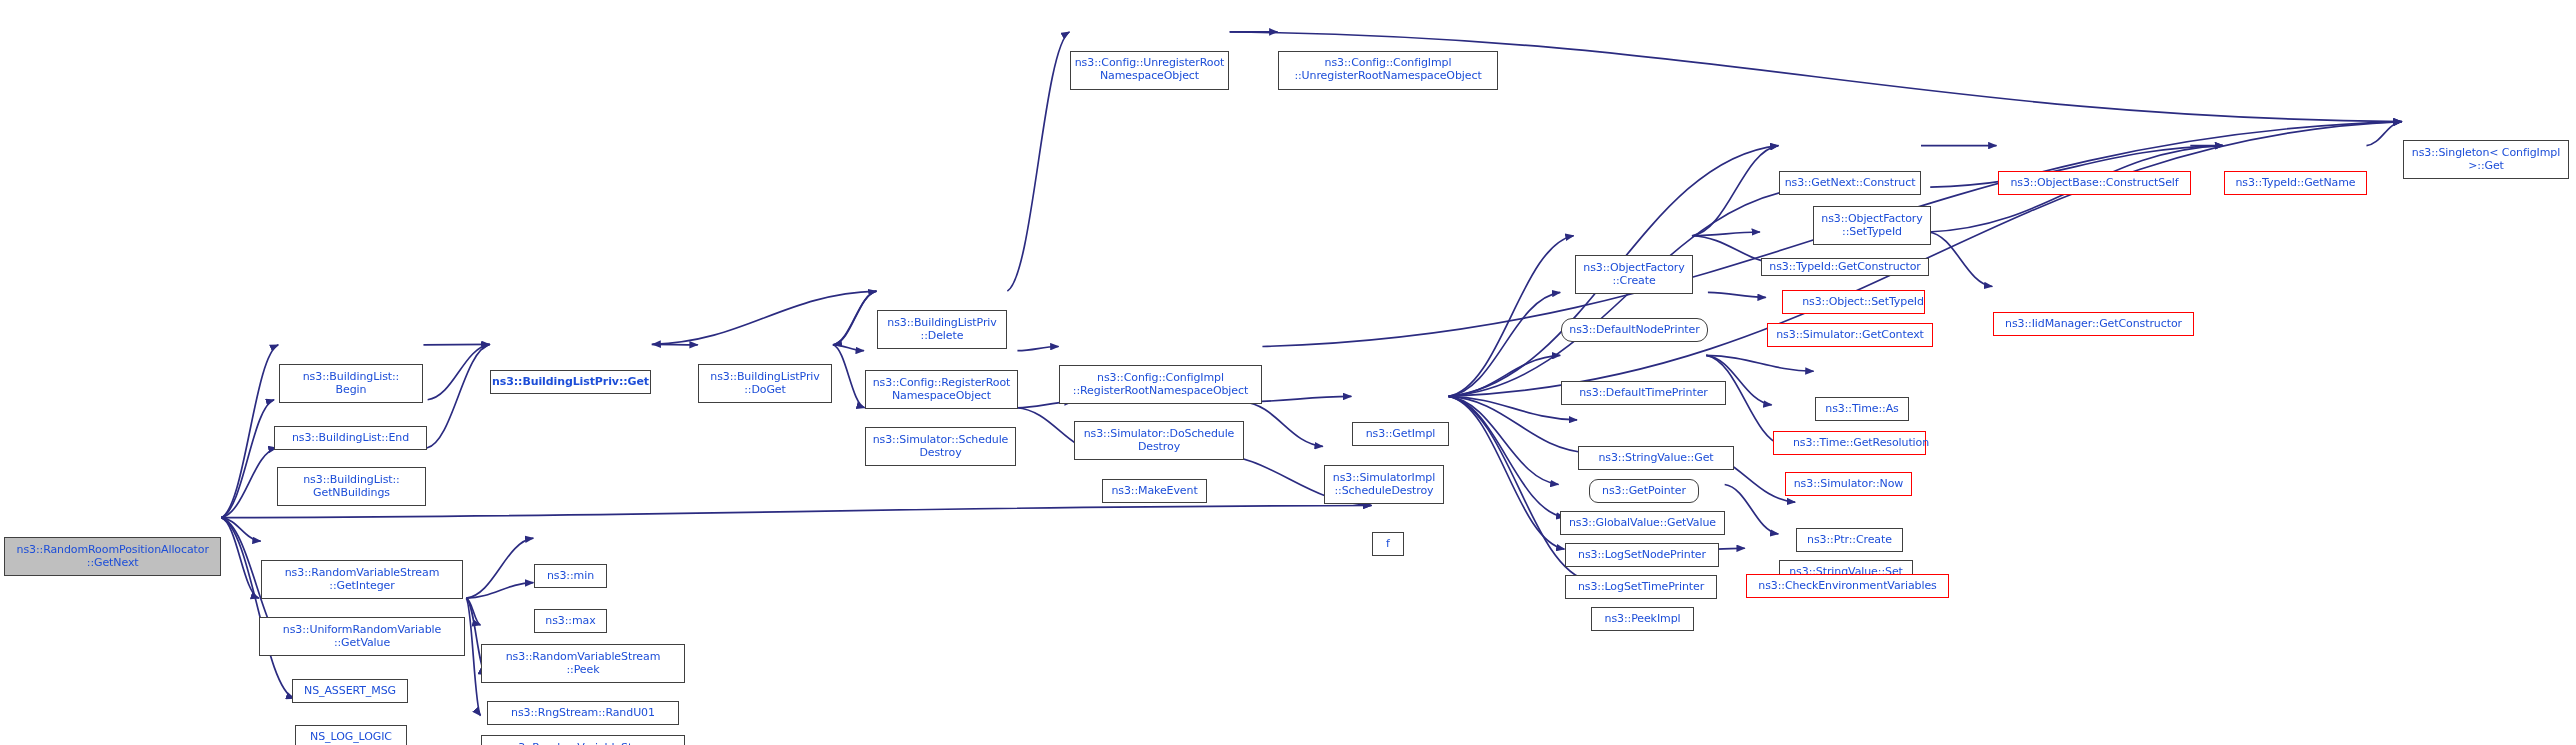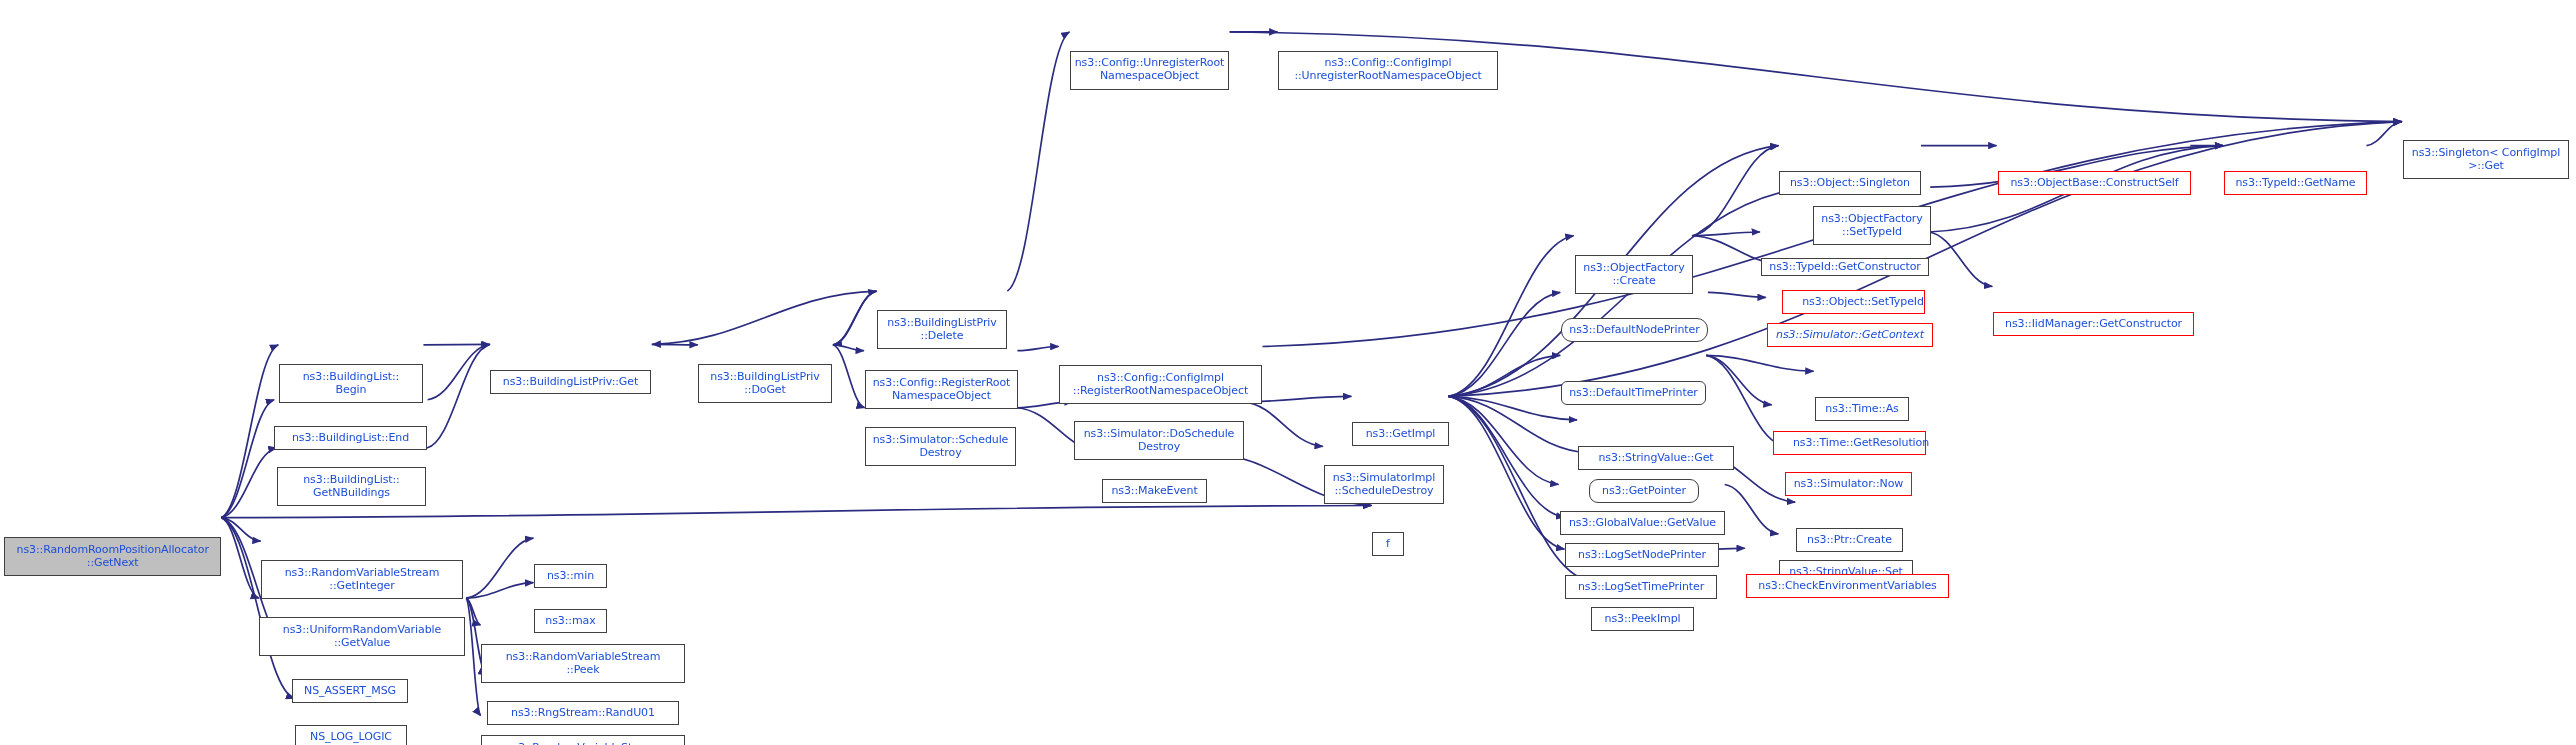--- a/index.html
+++ b/index.html
@@ -112,21 +112,21 @@
 Begin</div>
       <div class="node" style="left: 274px; top: 388px; width: 153px; height: 24px;">ns3::BuildingList::End</div>
       <div class="node" style="left: 277px; top: 429px; width: 149px; height: 39px;">ns3::BuildingList::
 GetNBuildings</div>
       <div class="node" style="left: 261px; top: 522px; width: 202px; height: 39px;">ns3::RandomVariableStream
 ::GetInteger</div>
       <div class="node" style="left: 259px; top: 579px; width: 206px; height: 39px;">ns3::UniformRandomVariable
 ::GetValue</div>
       <div class="node" style="left: 292px; top: 641px; width: 116px; height: 24px;">NS_ASSERT_MSG</div>
       <div class="node" style="left: 295px; top: 687px; width: 112px; height: 24px;">NS_LOG_LOGIC</div>
-      <div class="node" style="left: 490px; top: 332px; width: 161px; height: 24px;">ns3::BuildingListPriv::Get</div>
+      <div class="node" style="left: 490px; top: 332px; width: 161px; height: 24px; font-weight: bold;">ns3::BuildingListPriv::Get</div>
       <div class="node" style="left: 534px; top: 526px; width: 73px; height: 24px;">ns3::min</div>
       <div class="node" style="left: 534px; top: 571px; width: 73px; height: 24px;">ns3::max</div>
       <div class="node" style="left: 481px; top: 606px; width: 204px; height: 39px;">ns3::RandomVariableStream
 ::Peek</div>
       <div class="node" style="left: 487px; top: 663px; width: 192px; height: 24px;">ns3::RngStream::RandU01</div>
       <div class="node" style="left: 481px; top: 697px; width: 204px; height: 39px;">ns3::RandomVariableStream
 ::IsAntithetic</div>
       <div class="node" style="left: 698px; top: 326px; width: 134px; height: 39px;">ns3::BuildingListPriv
 ::DoGet</div>
       <div class="node" style="left: 877px; top: 272px; width: 130px; height: 39px;">ns3::BuildingListPriv
@@ -144,33 +144,33 @@
 NamespaceObject</div>
       <div class="node" style="left: 1278px; top: 12.6px; width: 220px; height: 39px;">ns3::Config::ConfigImpl
 ::UnregisterRootNamespaceObject</div>
       <div class="node" style="left: 1352px; top: 384px; width: 97px; height: 24px;">ns3::GetImpl</div>
       <div class="node" style="left: 1324px; top: 427px; width: 120px; height: 39px;">ns3::SimulatorImpl
 ::ScheduleDestroy</div>
       <div class="node" style="left: 1372px; top: 494px; width: 32px; height: 24px;">f</div>
       <div class="node" style="left: 1575px; top: 217px; width: 118px; height: 39px;">ns3::ObjectFactory
 ::Create</div>
       <div class="node" style="left: 1561px; top: 280px; width: 147px; height: 24px; border-radius: 11px;">ns3::DefaultNodePrinter</div>
-      <div class="node" style="left: 1561px; top: 343px; width: 145px; height: 24px; border-radius: 6px;">ns3::DefaultTimePrinter</div>
+      <div class="node" style="left: 1561px; top: 343px; width: 165px; height: 24px;">ns3::DefaultTimePrinter</div>
       <div class="node" style="left: 1578px; top: 408px; width: 156px; height: 24px;">ns3::StringValue::Get</div>
       <div class="node" style="left: 1589px; top: 441px; width: 110px; height: 24px; border-radius: 9px;">ns3::GetPointer</div>
       <div class="node" style="left: 1560px; top: 473px; width: 165px; height: 24px;">ns3::GlobalValue::GetValue</div>
       <div class="node" style="left: 1565px; top: 505px; width: 154px; height: 24px;">ns3::LogSetNodePrinter</div>
       <div class="node" style="left: 1565px; top: 537px; width: 152px; height: 24px;">ns3::LogSetTimePrinter</div>
       <div class="node" style="left: 1591px; top: 569px; width: 103px; height: 24px;">ns3::PeekImpl</div>
-      <div class="node" style="left: 1779px; top: 133px; width: 142px; height: 24px;">ns3::Object::Singleton</div>
+      <div class="node" style="left: 1779px; top: 133px; width: 142px; height: 24px;">ns3::GetNext::Construct</div>
       <div class="node" style="left: 1813px; top: 168px; width: 118px; height: 39px;">ns3::ObjectFactory
 ::SetTypeId</div>
       <div class="node" style="left: 1761px; top: 220px; width: 168px; height: 18px;">ns3::TypeId::GetConstructor</div>
       <div class="node red" style="left: 1782px; top: 252px; width: 143px; height: 24px; padding-left: 19px;">ns3::Object::SetTypeId</div>
-      <div class="node red" style="left: 1767px; top: 285px; width: 166px; height: 24px; font-style: italic;">ns3::Simulator::GetContext</div>
+      <div class="node red" style="left: 1767px; top: 285px; width: 166px; height: 24px;">ns3::Simulator::GetContext</div>
       <div class="node" style="left: 1815px; top: 359px; width: 94px; height: 24px;">ns3::Time::As</div>
       <div class="node red" style="left: 1773px; top: 393px; width: 153px; height: 24px; padding-left: 23px;">ns3::Time::GetResolution</div>
       <div class="node red" style="left: 1785px; top: 434px; width: 127px; height: 24px;">ns3::Simulator::Now</div>
       <div class="node" style="left: 1796px; top: 490px; width: 107px; height: 24px;">ns3::Ptr::Create</div>
       <div class="node" style="left: 1779px; top: 522px; width: 134px; height: 24px;">ns3::StringValue::Set</div>
       <div class="node red" style="left: 1746px; top: 536px; width: 203px; height: 24px;">ns3::CheckEnvironmentVariables</div>
       <div class="node red" style="left: 1998px; top: 133px; width: 193px; height: 24px;">ns3::ObjectBase::ConstructSelf</div>
       <div class="node red" style="left: 1993px; top: 274px; width: 201px; height: 24px;">ns3::IidManager::GetConstructor</div>
       <div class="node red" style="left: 2224px; top: 133px; width: 143px; height: 24px;">ns3::TypeId::GetName</div>
       <div class="node" style="left: 2403px; top: 102px; width: 166px; height: 39px;">ns3::Singleton&lt; ConfigImpl

